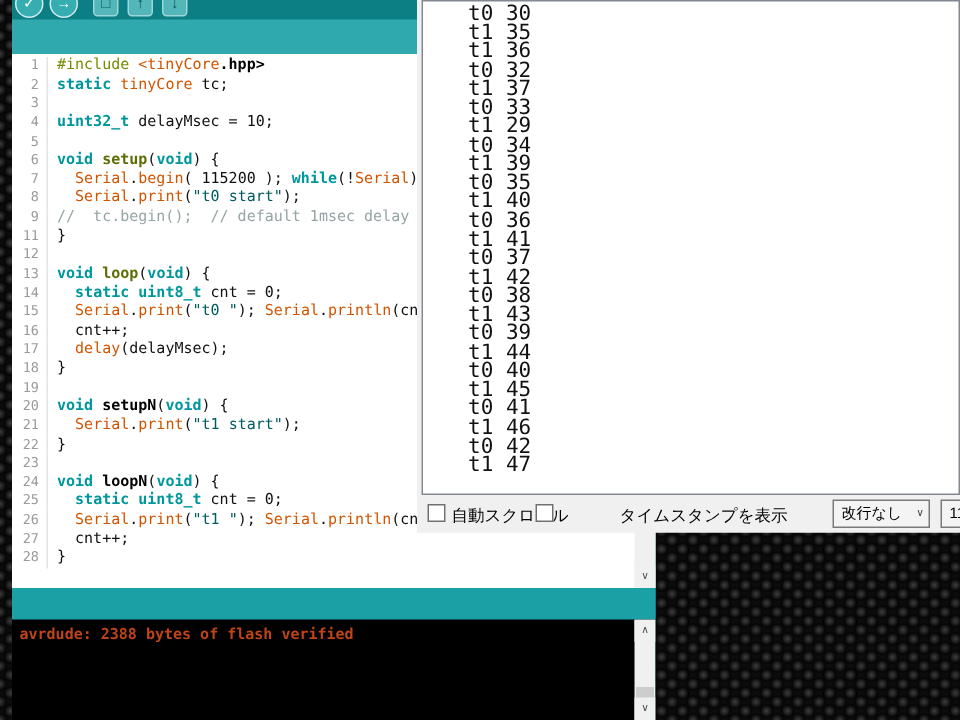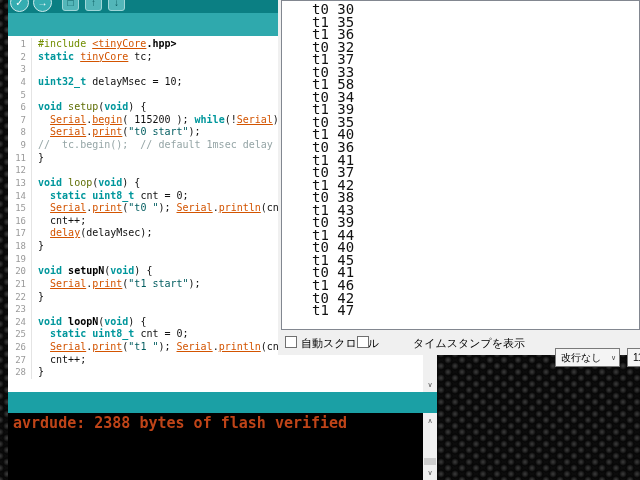--- a/index.html
+++ b/index.html
@@ -24,44 +24,44 @@
   #tabstrip { position:absolute; left:0; top:13px; width:100%; height:23px; background:#2FA9AD; }
   #tab { position:absolute; left:10px; bottom:0; height:21px; background:#EDF0F0; border-radius:3px 3px 0 0;
          font-size:9px; color:#3a3a3a; line-height:21px; padding:0 13px; }
   #editor { position:absolute; left:0; top:36px; width:100%; height:356px; background:#ffffff; overflow:hidden; }
   #code-rows { padding-top:2px; font-family:"DejaVu Sans Mono", monospace; }
   .code-row { display:flex; height:12.64px; line-height:12.64px; }
   .ln { flex:0 0 24px; text-align:right; padding-right:5px; color:#9a9a9a; font-size:9px; border-right:1px solid #e4e4e4; margin-right:6px; }
   .ct { white-space:pre; font-size:10px; color:#111; }
   .sx-pre { color:#728E00; }
   .sx-kw  { color:#00979C; font-weight:bold; }
-  .sx-fn  { color:#D35400;text-decoration:underline; }
-  .sx-fn2 { color:#5E6D03; font-weight:normal; }
+  .sx-fn  { color:#D35400; }
+  .sx-fn2 { color:#5E6D03; font-weight:bold; }
   .sx-b   { color:#000; font-weight:bold; }
   .sx-str { color:#005C5F; }
   .sx-cm  { color:#95A5A6; }
   .sx-pl  { color:#111; }
   .vscroll { position:absolute; right:0; top:0; width:14px; height:100%; background:#F0F0F0; }
   .sb-btn { position:absolute; left:0; width:14px; height:15px; background:#F0F0F0; color:#505050;
             font-size:7px; text-align:center; line-height:15px; }
   .sb-thumb { position:absolute; left:1px; width:12px; background:#CDCDCD; }
   #statusbar { position:absolute; left:0; top:392px; width:100%; height:21px; background:#1BA0A5; }
   #console { position:absolute; left:0; top:413px; width:100%; height:67px; background:#000; overflow:hidden; }
-  #console-lines { padding:4px 18px 0 5px; font-family:"DejaVu Sans Mono", monospace; font-size:15px; font-weight:bold; color:#BF4418; }
+  #console-lines { padding:4px 18px 0 5px; font-family:"DejaVu Sans Mono", monospace; font-size:10px; font-weight:bold; color:#BF4418; }
   .console-line { min-height:13.5px; line-height:13.5px; white-space:pre; }
   
   #serial { position:absolute; left:278px; top:0; width:362px; height:355px; background:#F0F0F0; z-index:10; }
   #serial-text { position:absolute; left:3px; top:0; width:359px; height:330px; background:#fff;
                  border:1px solid #828790; overflow:hidden; }
   #serial-lines { padding:2px 0 0 6px; font-family:"DejaVu Sans Mono", monospace; }
   .serial-line { height:12.55px; line-height:12.55px; font-size:14px; color:#111; white-space:pre;margin-left:24px; }
   #serial-bar { position:absolute; left:0; top:330px; width:100%; height:25px; background:#F0F0F0; }
   .cb { position:absolute; top:6px; width:12px; height:12px; background:#fff; border:1px solid #707070; }
   .cb-label { position:absolute; top:6px; font-size:11px; color:#000; white-space:nowrap; }
-  .dropdown { position:absolute; top:18px; height:19px; background:#F4F4F4; border:1px solid #7A7A7A;
+  .dropdown { position:absolute; top:3px; height:19px; background:#F4F4F4; border:1px solid #7A7A7A;
               font-size:10px; color:#000; line-height:17px; padding:0 16px 0 5px; white-space:nowrap; overflow:hidden; }
   .dd-chev { position:absolute; right:3px; top:0; font-size:7px; color:#444; line-height:17px; }
 </style>
 </head>
 <body>
 
 <div id="ide">
 
   <div id="toolbar">
     <div id="toolbar-icons">
@@ -208,21 +208,21 @@
 
 <div id="serial">
   <div id="serial-text">
     <div id="serial-lines">
         <div class="serial-line">t0 30</div>
         <div class="serial-line">t1 35</div>
         <div class="serial-line">t1 36</div>
         <div class="serial-line">t0 32</div>
         <div class="serial-line">t1 37</div>
         <div class="serial-line">t0 33</div>
-        <div class="serial-line">t1 58</div>
+        <div class="serial-line">t1 29</div>
         <div class="serial-line">t0 34</div>
         <div class="serial-line">t1 39</div>
         <div class="serial-line">t0 35</div>
         <div class="serial-line">t1 40</div>
         <div class="serial-line">t0 36</div>
         <div class="serial-line">t1 41</div>
         <div class="serial-line">t0 37</div>
         <div class="serial-line">t1 42</div>
         <div class="serial-line">t0 38</div>
         <div class="serial-line">t1 43</div>

